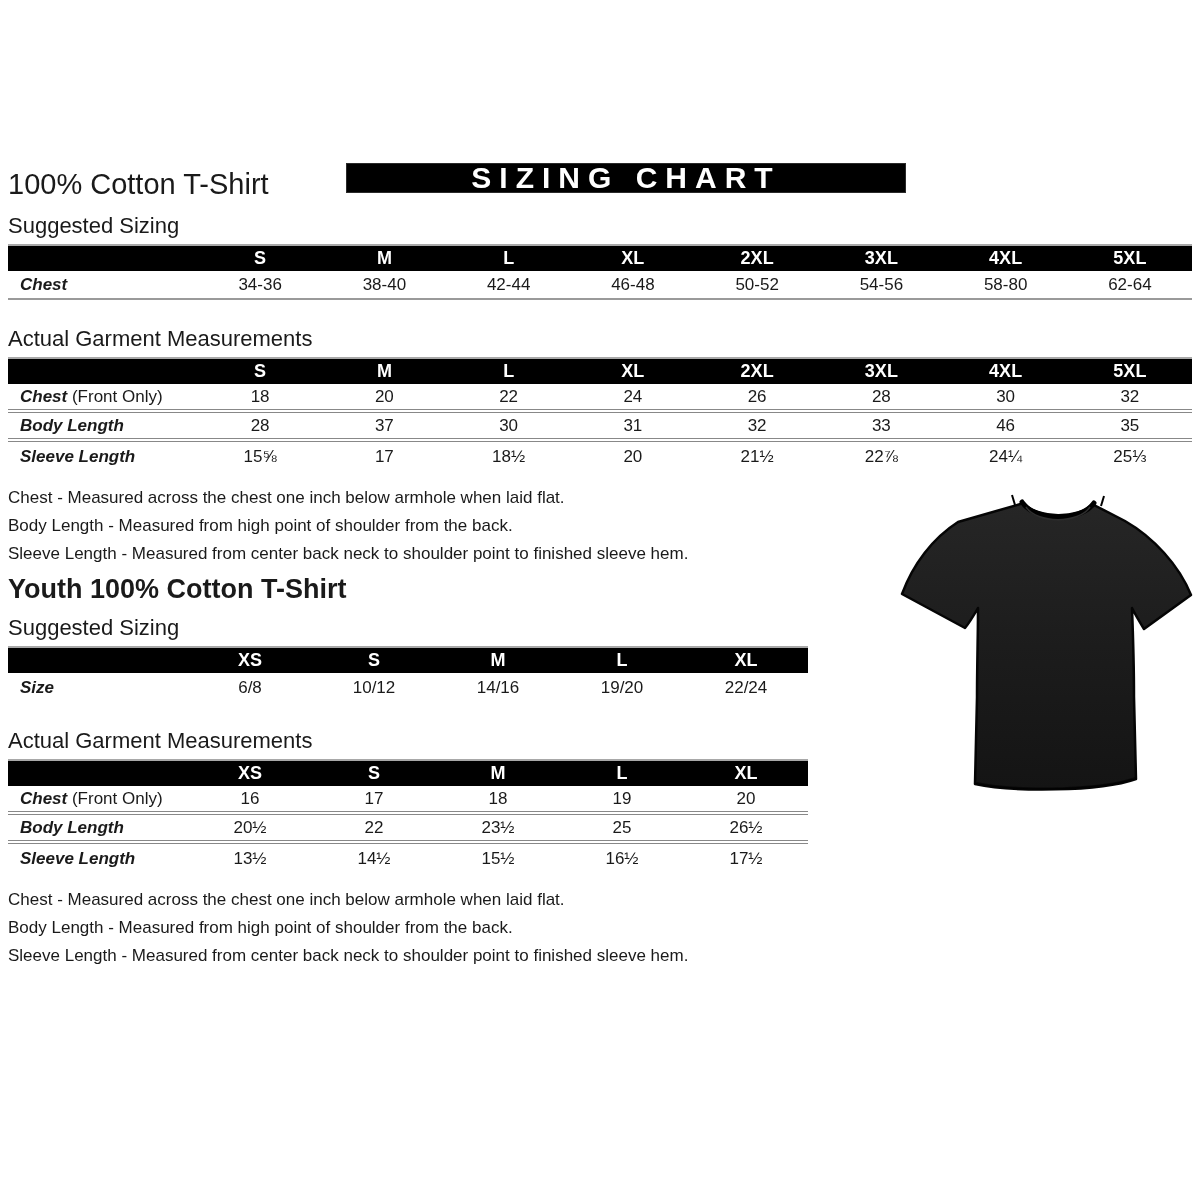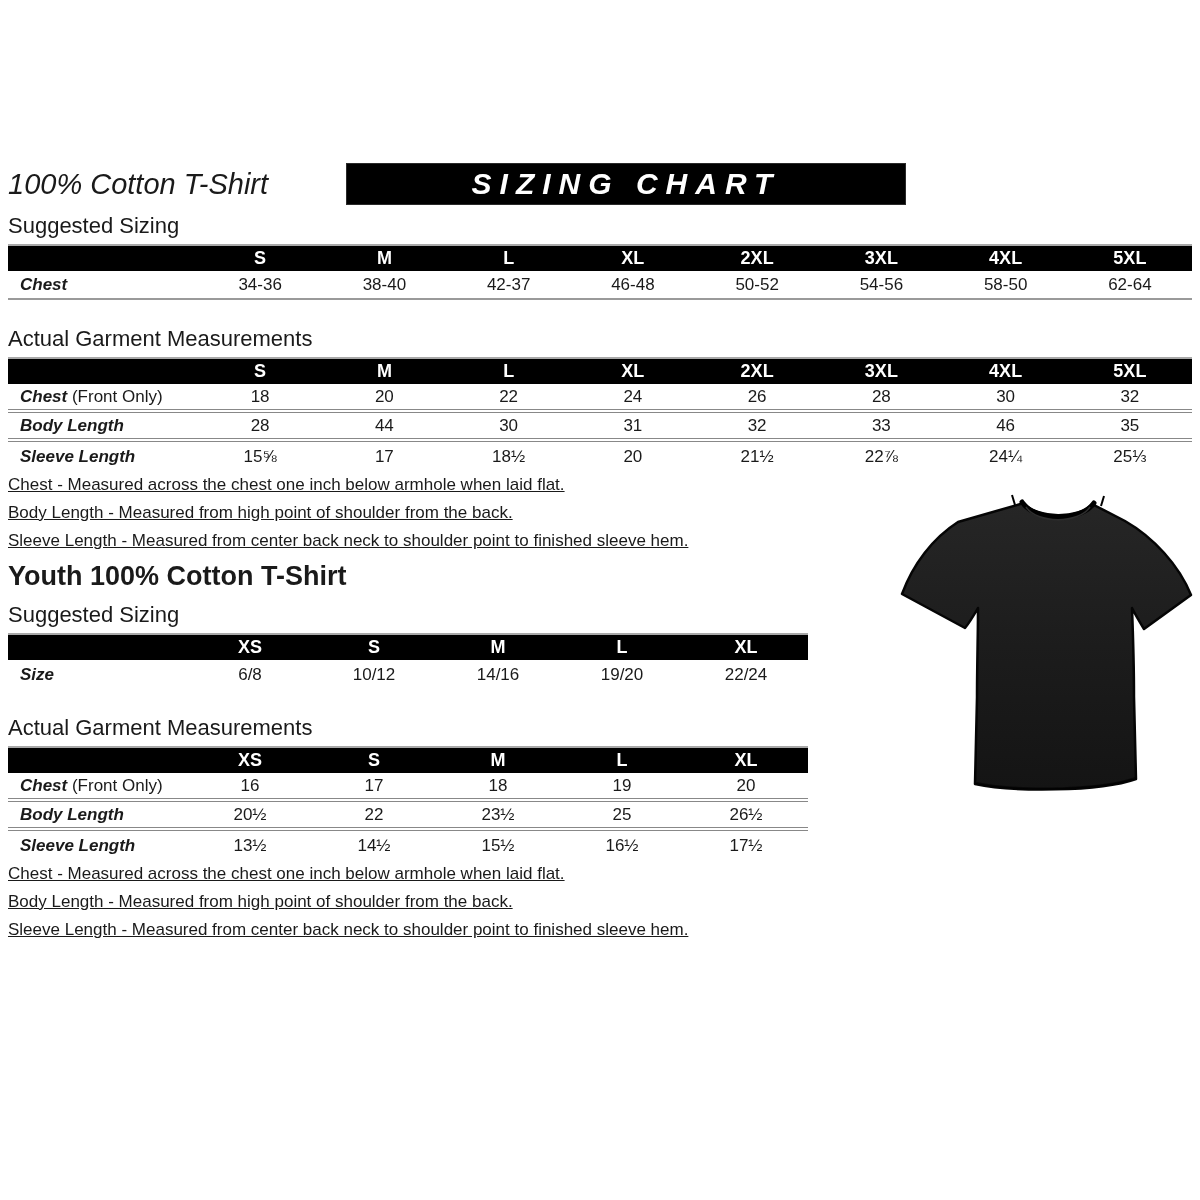--- a/index.html
+++ b/index.html
@@ -1,22 +1,22 @@
 <!DOCTYPE html>
 <html><head>
 <meta charset="utf-8">
 <style>
   html,body{margin:0;padding:0;background:#fff;}
   .page{position:relative;width:1200px;height:1200px;background:#fff;overflow:hidden;
         font-family:"Liberation Sans",sans-serif;color:#1a1a1a;}
   .content{position:absolute;top:164px;left:8px;width:1186px;}
 
-  .toprow{display:flex;align-items:flex-start;font-style:italic;}
+  .toprow{display:flex;align-items:flex-start;}
   .main-title{font-size:29px;font-weight:normal;margin:0;width:339px;line-height:40px;}
-  .banner{width:558px;height:40px;background:#000;outline:1px solid #2a2a2a;
+  .banner{width:558px;height:28px;background:#000;outline:1px solid #2a2a2a;
           display:flex;align-items:center;justify-content:center;}
   .banner span{color:#fff;font-weight:bold;font-size:30px;letter-spacing:8px;line-height:1;}
 
   .section-label{font-size:22px;margin-top:9px;}
   .section-label.gap{margin-top:26px;}
 
   .size-table{margin-top:5px;}
   .adult-table{width:1184px;}
   .youth-table{width:800px;}
   .trow{display:flex;align-items:center;box-sizing:border-box;}
@@ -26,21 +26,21 @@
   .td{box-sizing:border-box;}
   .td.col{flex:1;text-align:center;}
   .adult-table .label-col{width:190px;flex:none;padding-left:12px;}
   .youth-table .label-col{width:180px;flex:none;padding-left:12px;}
   .data .label-col b{font-weight:bold;font-style:italic;}
   .suggested .data{border-bottom:2px solid #9a9a9a;}
   .youth-suggested .data{border-bottom:none;}
   .actual .data{border-bottom:4px double #888;}
   .actual .data:last-child{border-bottom:none;}
 
-  .notes{text-decoration:underline;}
+  .notes{margin-top:13px;}
   .notes .note-line{font-size:17px;line-height:28px;}
 
   .youth-title{font-size:27px;font-weight:bold;margin:4px 0 0 0;line-height:34px;}
 
   .tshirt-wrap{position:absolute;left:893px;top:482px;width:306px;height:322px;}
 </style>
 </head>
 <body>
 
 <div class="page">
@@ -63,25 +63,25 @@
           <div class="td col">XL</div>
           <div class="td col">2XL</div>
           <div class="td col">3XL</div>
           <div class="td col">4XL</div>
           <div class="td col">5XL</div>
         </div>
         <div class="trow data">
           <div class="td label-col"><b>Chest</b></div>
           <div class="td col">34-36</div>
           <div class="td col">38-40</div>
-          <div class="td col">42-37</div>
+          <div class="td col">42-44</div>
           <div class="td col">46-48</div>
           <div class="td col">50-52</div>
           <div class="td col">54-56</div>
-          <div class="td col">58-50</div>
+          <div class="td col">58-80</div>
           <div class="td col">62-64</div>
         </div>
       </div>
 
     <div class="section-label gap">Actual Garment Measurements</div>
     <div class="size-table adult-table actual">
         <div class="trow thead">
           <div class="td label-col"></div>
           <div class="td col">S</div>
           <div class="td col">M</div>
@@ -99,21 +99,21 @@
           <div class="td col">22</div>
           <div class="td col">24</div>
           <div class="td col">26</div>
           <div class="td col">28</div>
           <div class="td col">30</div>
           <div class="td col">32</div>
         </div>
         <div class="trow data">
           <div class="td label-col"><b>Body Length</b></div>
           <div class="td col">28</div>
-          <div class="td col">44</div>
+          <div class="td col">37</div>
           <div class="td col">30</div>
           <div class="td col">31</div>
           <div class="td col">32</div>
           <div class="td col">33</div>
           <div class="td col">46</div>
           <div class="td col">35</div>
         </div>
         <div class="trow data">
           <div class="td label-col"><b>Sleeve Length</b></div>
           <div class="td col">15⅝</div>

